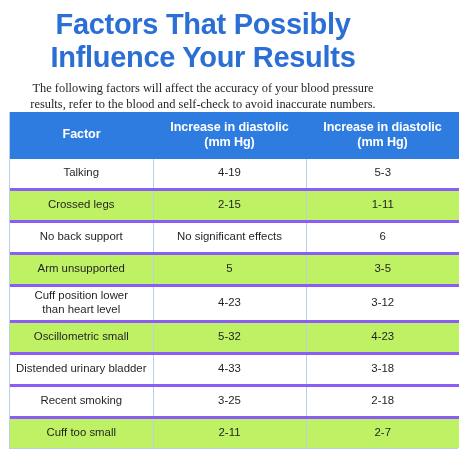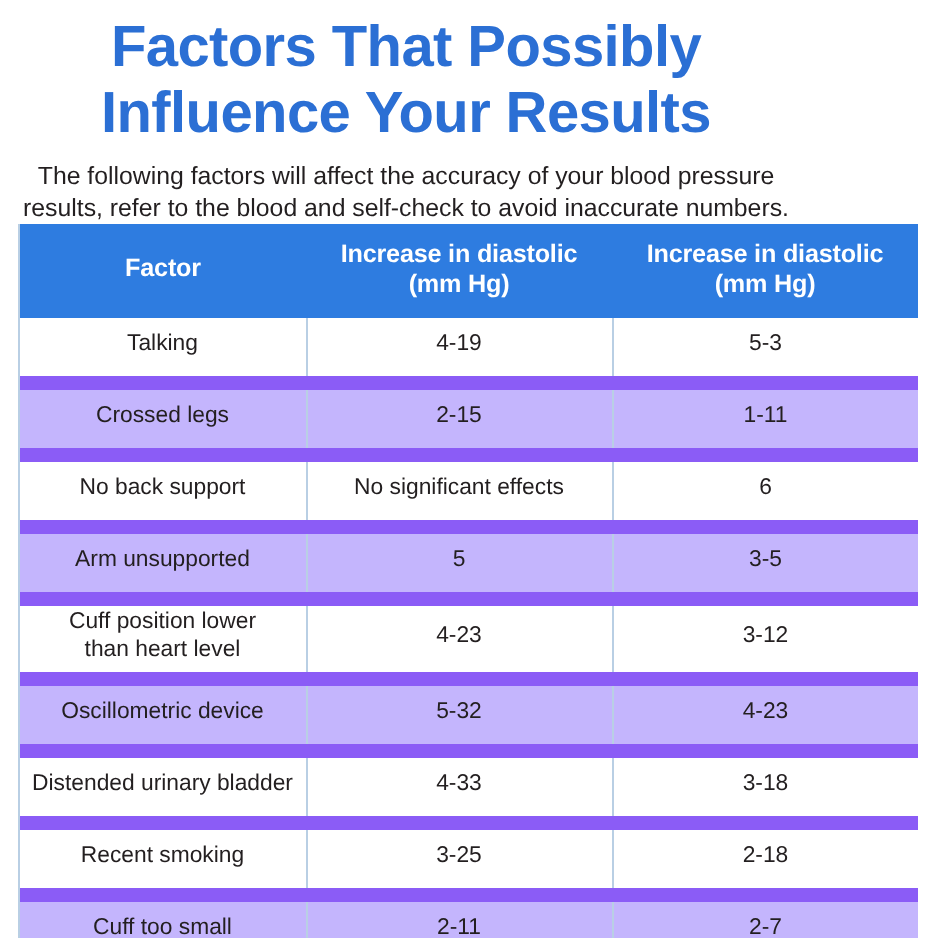--- a/index.html
+++ b/index.html
@@ -42,20 +42,21 @@
     margin: 0;
     padding: 7px 8px 0 8px;
     text-align: center;
     color: #231f20;
     font-size: 12.4px;
     line-height: 1.28;
     font-weight: normal;
   }
   .subtitle .line {
     display: block;
+    font-family: Liberation Serif, serif;
   }
 
   
   .table-wrap {
     position: absolute;
     left: 9px;
     top: 112px;
     width: 449px;
     box-sizing: border-box;
     border: 1px solid #b9cfe4;
@@ -90,33 +91,33 @@
   }
 
   tbody td {
     font-size: 11.4px;
     color: #231f20;
     text-align: center;
     line-height: 1.22;
     padding: 0 5px;
     height: 29px;
     border-right: 1px solid #b9cfe4;
-    border-bottom: 7px solid #8b5cf6;
+    border-bottom: 3px solid #8b5cf6;
     vertical-align: middle;
     font-weight: normal;
   }
   tbody td:last-child {
     border-right: none;
   }
   tbody tr:last-child td {
     border-bottom: none;
   }
 
   tbody tr.odd td  { background: #ffffff; }
-  tbody tr.even td { background: #c4b5fd; }
+  tbody tr.even td { background: #bef264; }
 
   tbody td .l2 { display: block; }
 
   tbody tr.tall td { height: 33px; }
 </style>
 </head>
 <body>
 
 <div class="page">
 
@@ -181,21 +182,21 @@
         <tr class="odd tall">
           <td>
             <span>Cuff position lower</span>
             <span class="l2">than heart level</span>
           </td>
           <td>4-23</td>
           <td>3-12</td>
         </tr>
 
         <tr class="even">
-          <td><span>Oscillometric device</span></td>
+          <td><span>Oscillometric small</span></td>
           <td>5-32</td>
           <td>4-23</td>
         </tr>
 
         <tr class="odd">
           <td><span>Distended urinary bladder</span></td>
           <td>4-33</td>
           <td>3-18</td>
         </tr>
 

